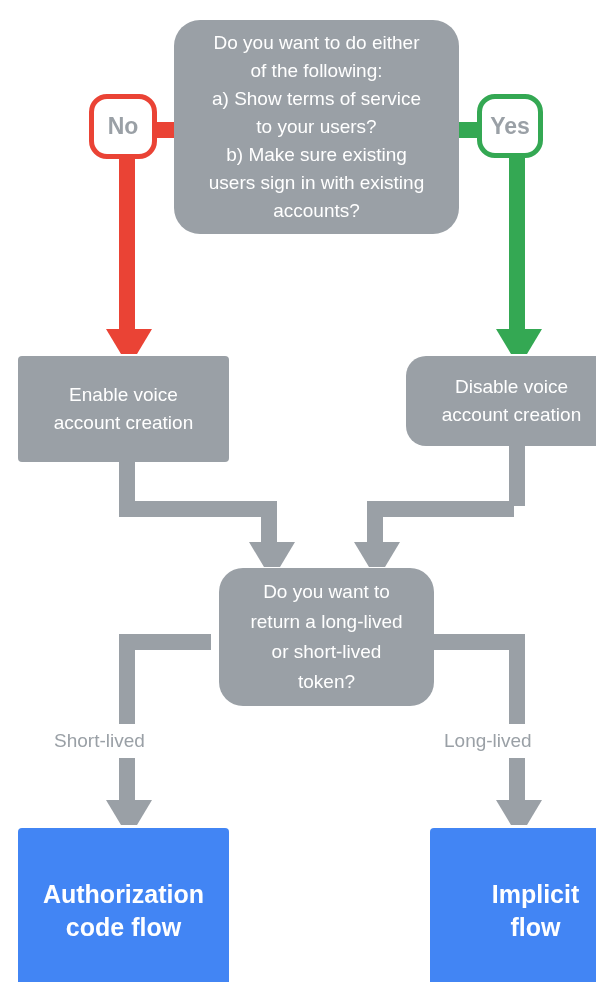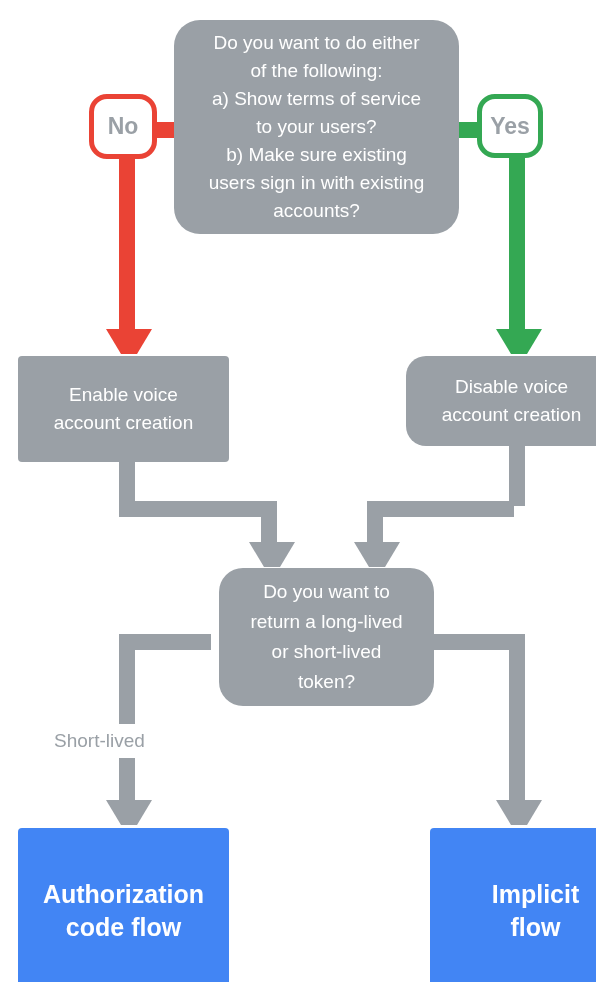--- a/index.html
+++ b/index.html
@@ -158,20 +158,23 @@
     <span>Do you want to
 return a long-lived
 or short-lived
 token?</span>
   </div>
 
   <div class="branch-label" id="label-short-lived">
     <span>Short-lived</span>
   </div>
 
+  <div class="branch-label" id="label-long-lived">
+    <span>Long-lived</span>
+  </div>
 
   <div class="node blue" id="node-auth-code-flow">
     <span>Authorization
 code flow</span>
   </div>
 
   <div class="node blue" id="node-implicit-flow">
     <span>Implicit
 flow</span>
   </div>

